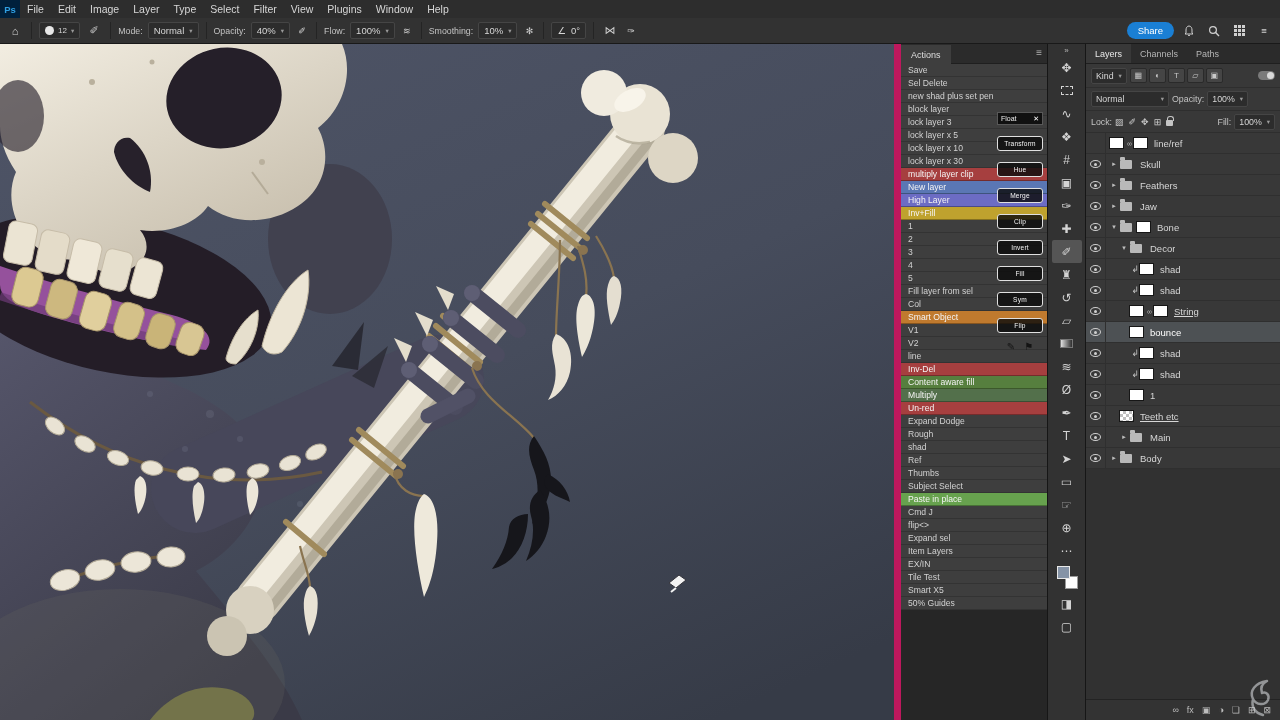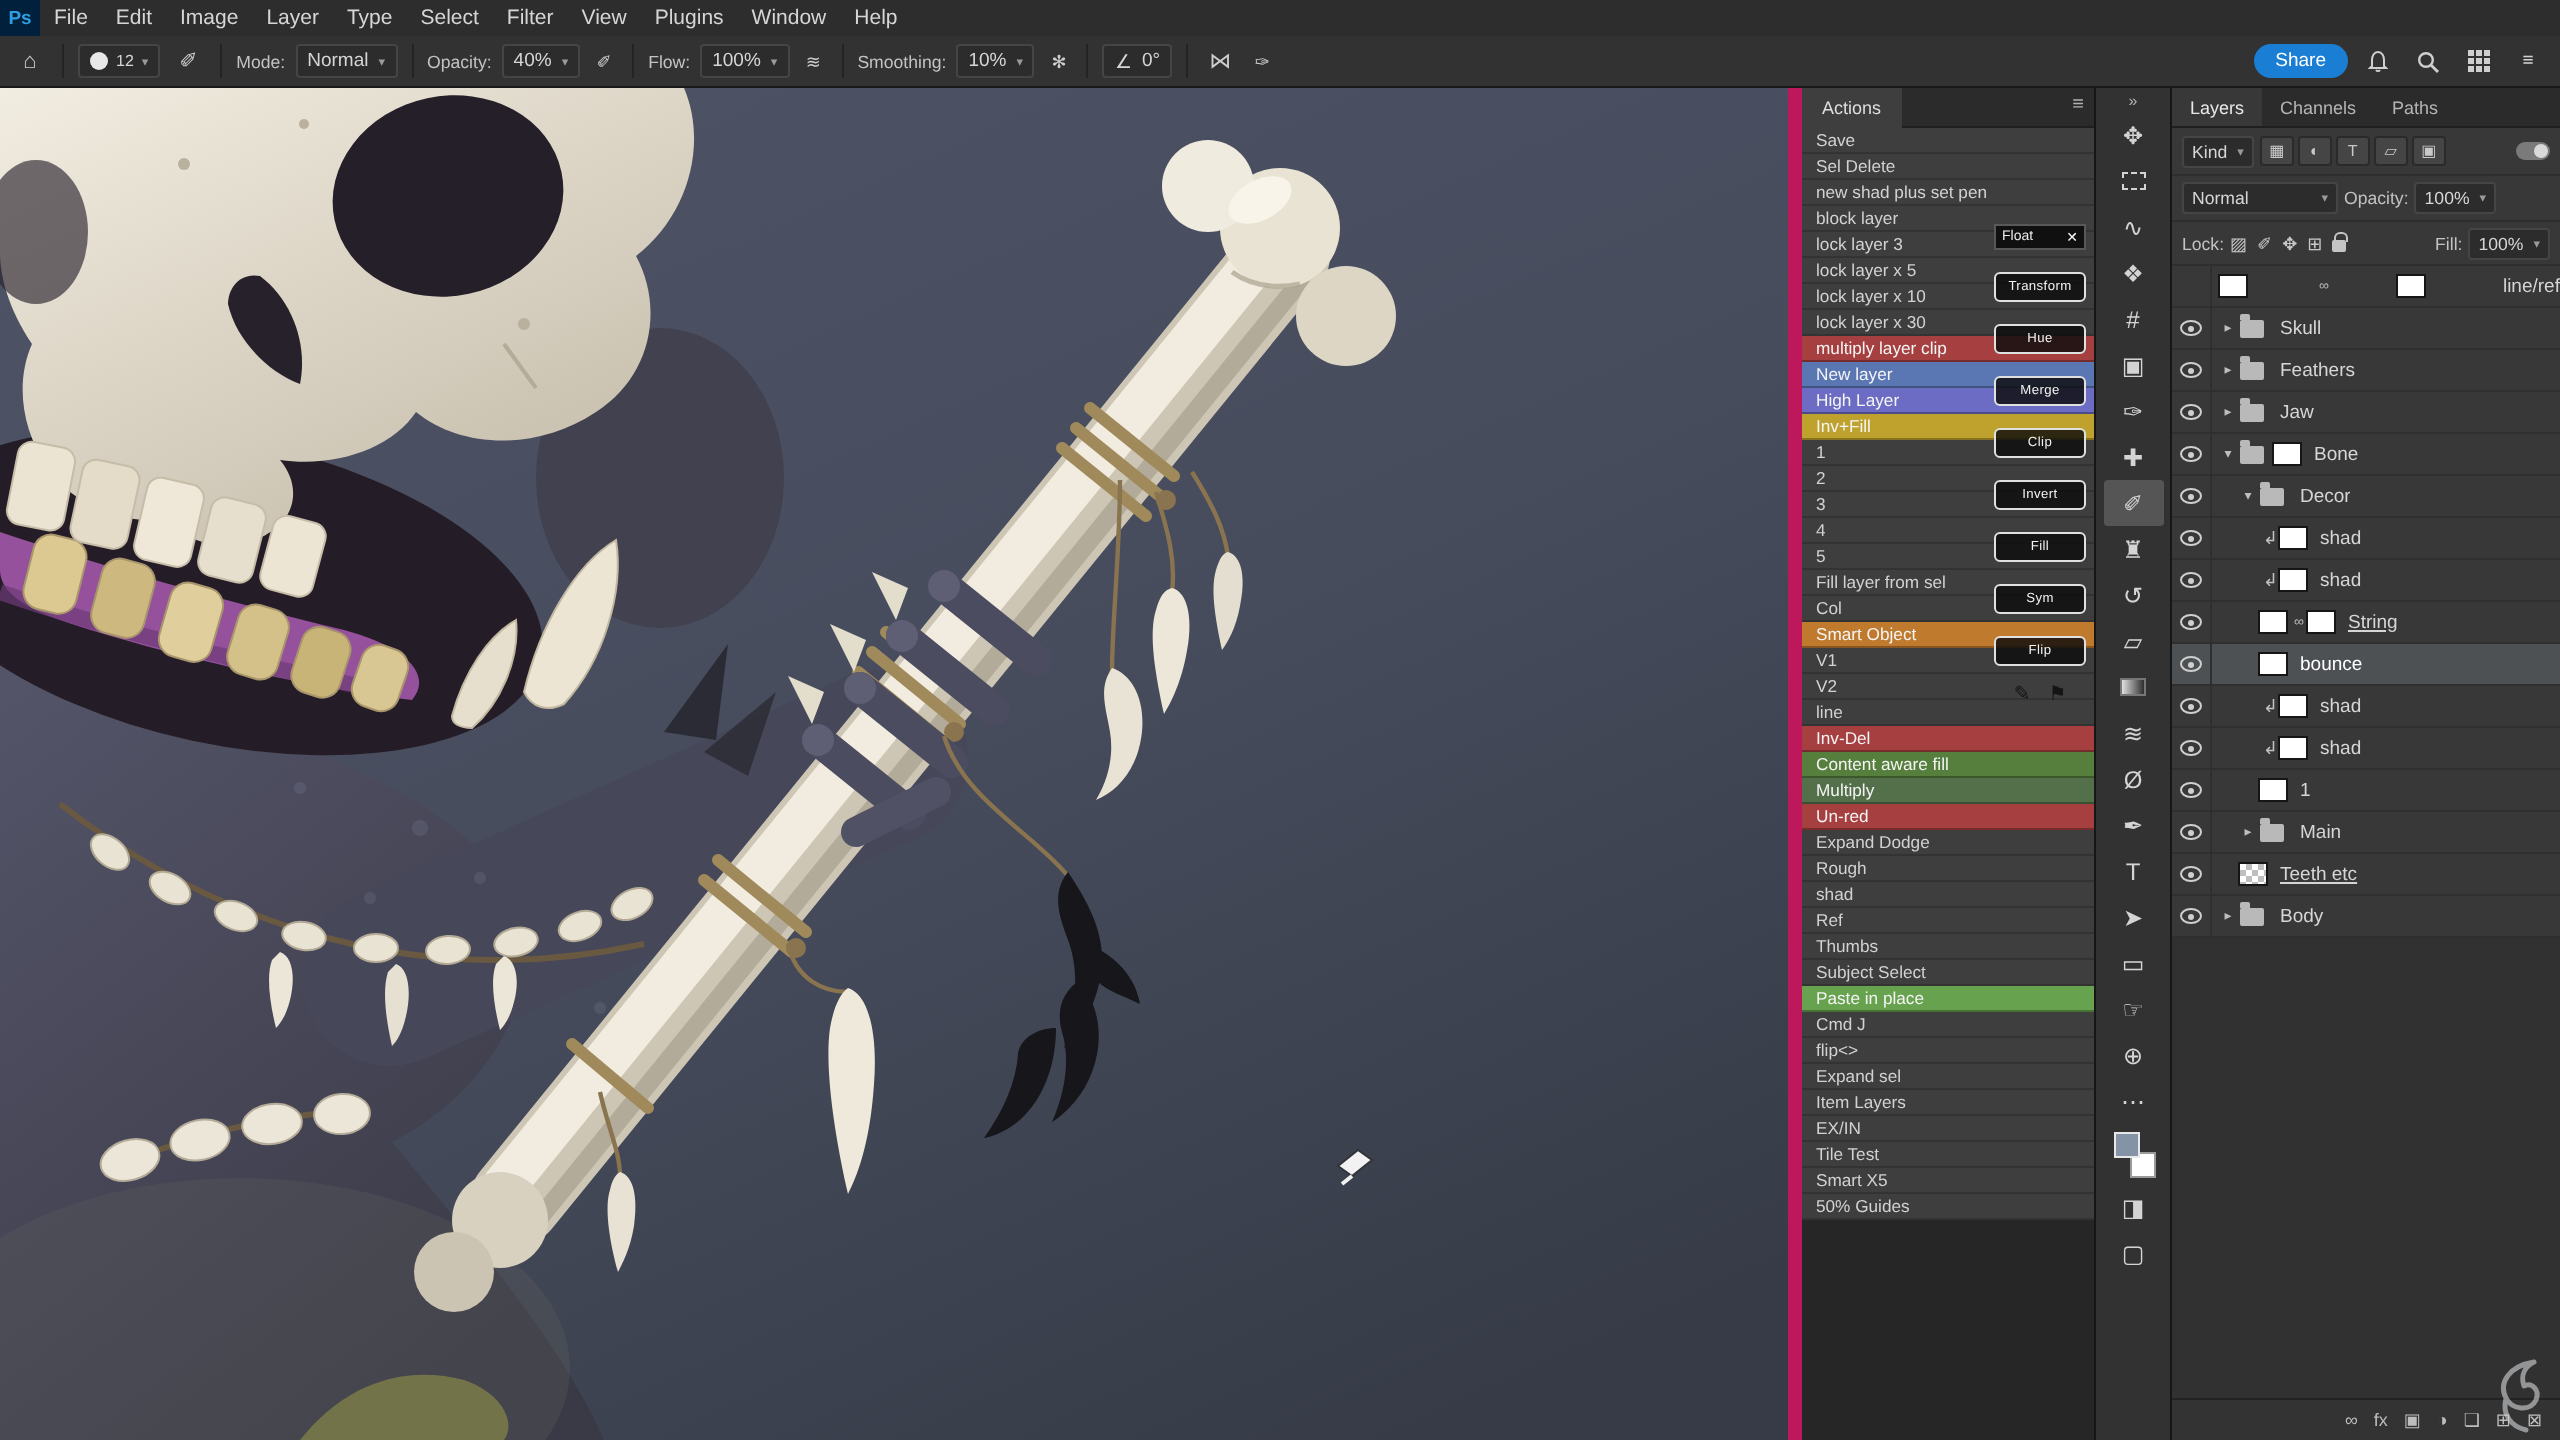--- a/index.html
+++ b/index.html
@@ -554,21 +554,21 @@
         </span>
       <span class="lbl" style="margin-left:auto">Fill:</span>
       <div class="dd small">
         <span>100%</span>
         <span class="caret">▾</span>
       </div>
     </div>
     <div id="layers-list">
         <div class="lrow">
           <div class="eyecell"></div>
-          <div class="lbody" style="padding-left: 3px; justify-content: space-between;">
+          <div class="lbody" style="padding-left: 3px;">
             <span class="thumb"></span>
             <span class="chain">∞</span>
             <span class="thumb"></span>
             <span class="lname">line/ref</span>
           </div>
         </div>
         <div class="lrow">
           <div class="eyecell">
             <span class="eye"></span>
           </div>
@@ -686,32 +686,32 @@
           <div class="lbody" style="padding-left: 23px;">
             <span class="thumb"></span>
             <span class="lname">1</span>
           </div>
         </div>
         <div class="lrow">
           <div class="eyecell">
             <span class="eye"></span>
           </div>
           <div class="lbody" style="padding-left: 13px;">
+            <span class="thumb checker"></span>
+            <span class="lname und">Teeth etc</span>
+          </div>
+        </div>
+        <div class="lrow">
+          <div class="eyecell">
+            <span class="eye"></span>
+          </div>
+          <div class="lbody" style="padding-left: 13px;">
             <span class="caret2">▸</span>
             <span class="folder"></span>
             <span class="lname">Main</span>
-          </div>
-        </div>
-        <div class="lrow">
-          <div class="eyecell">
-            <span class="eye"></span>
-          </div>
-          <div class="lbody" style="padding-left: 13px;">
-            <span class="thumb checker"></span>
-            <span class="lname und">Teeth etc</span>
           </div>
         </div>
         <div class="lrow">
           <div class="eyecell">
             <span class="eye"></span>
           </div>
           <div class="lbody" style="padding-left: 3px;">
             <span class="caret2">▸</span>
             <span class="folder"></span>
             <span class="lname">Body</span>

